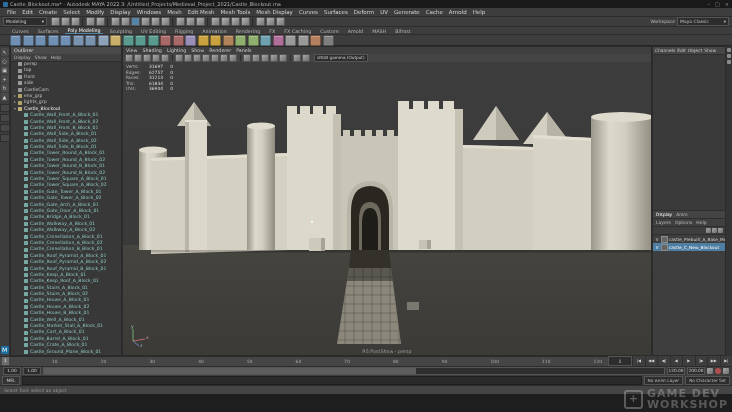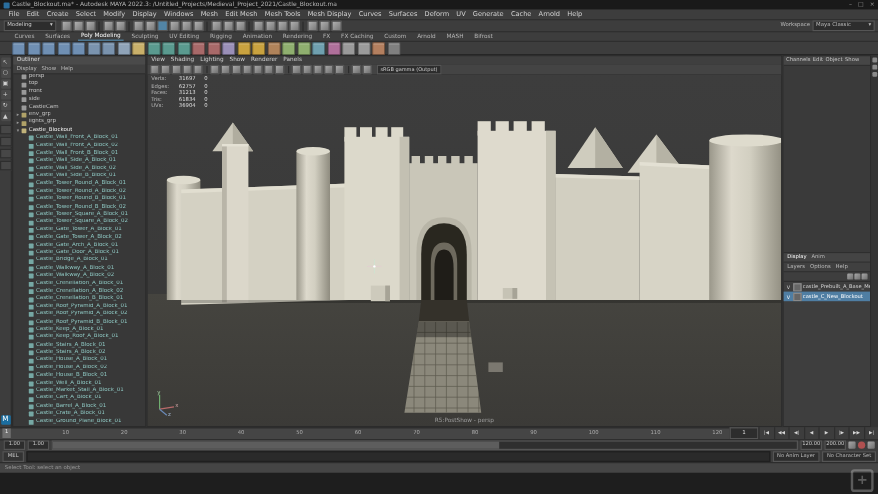--- a/index.html
+++ b/index.html
@@ -870,15 +870,19 @@
     <div class="cmd-box">No Anim Layer</div>
         <div class="cmd-box">No Character Set</div>
       </div>
   </div>
 
   <div id="helpline" class="abs">Select Tool: select an object</div>
 
   <div id="bottomstrip" class="abs"></div>
   <div id="watermark">
     <div id="wm-icon">+</div>
+    <div id="wm-text">
+      <div>GAME DEV</div>
+      <div>WORKSHOP</div>
+    </div>
   </div>
 
 </div>
 
 </body></html>

